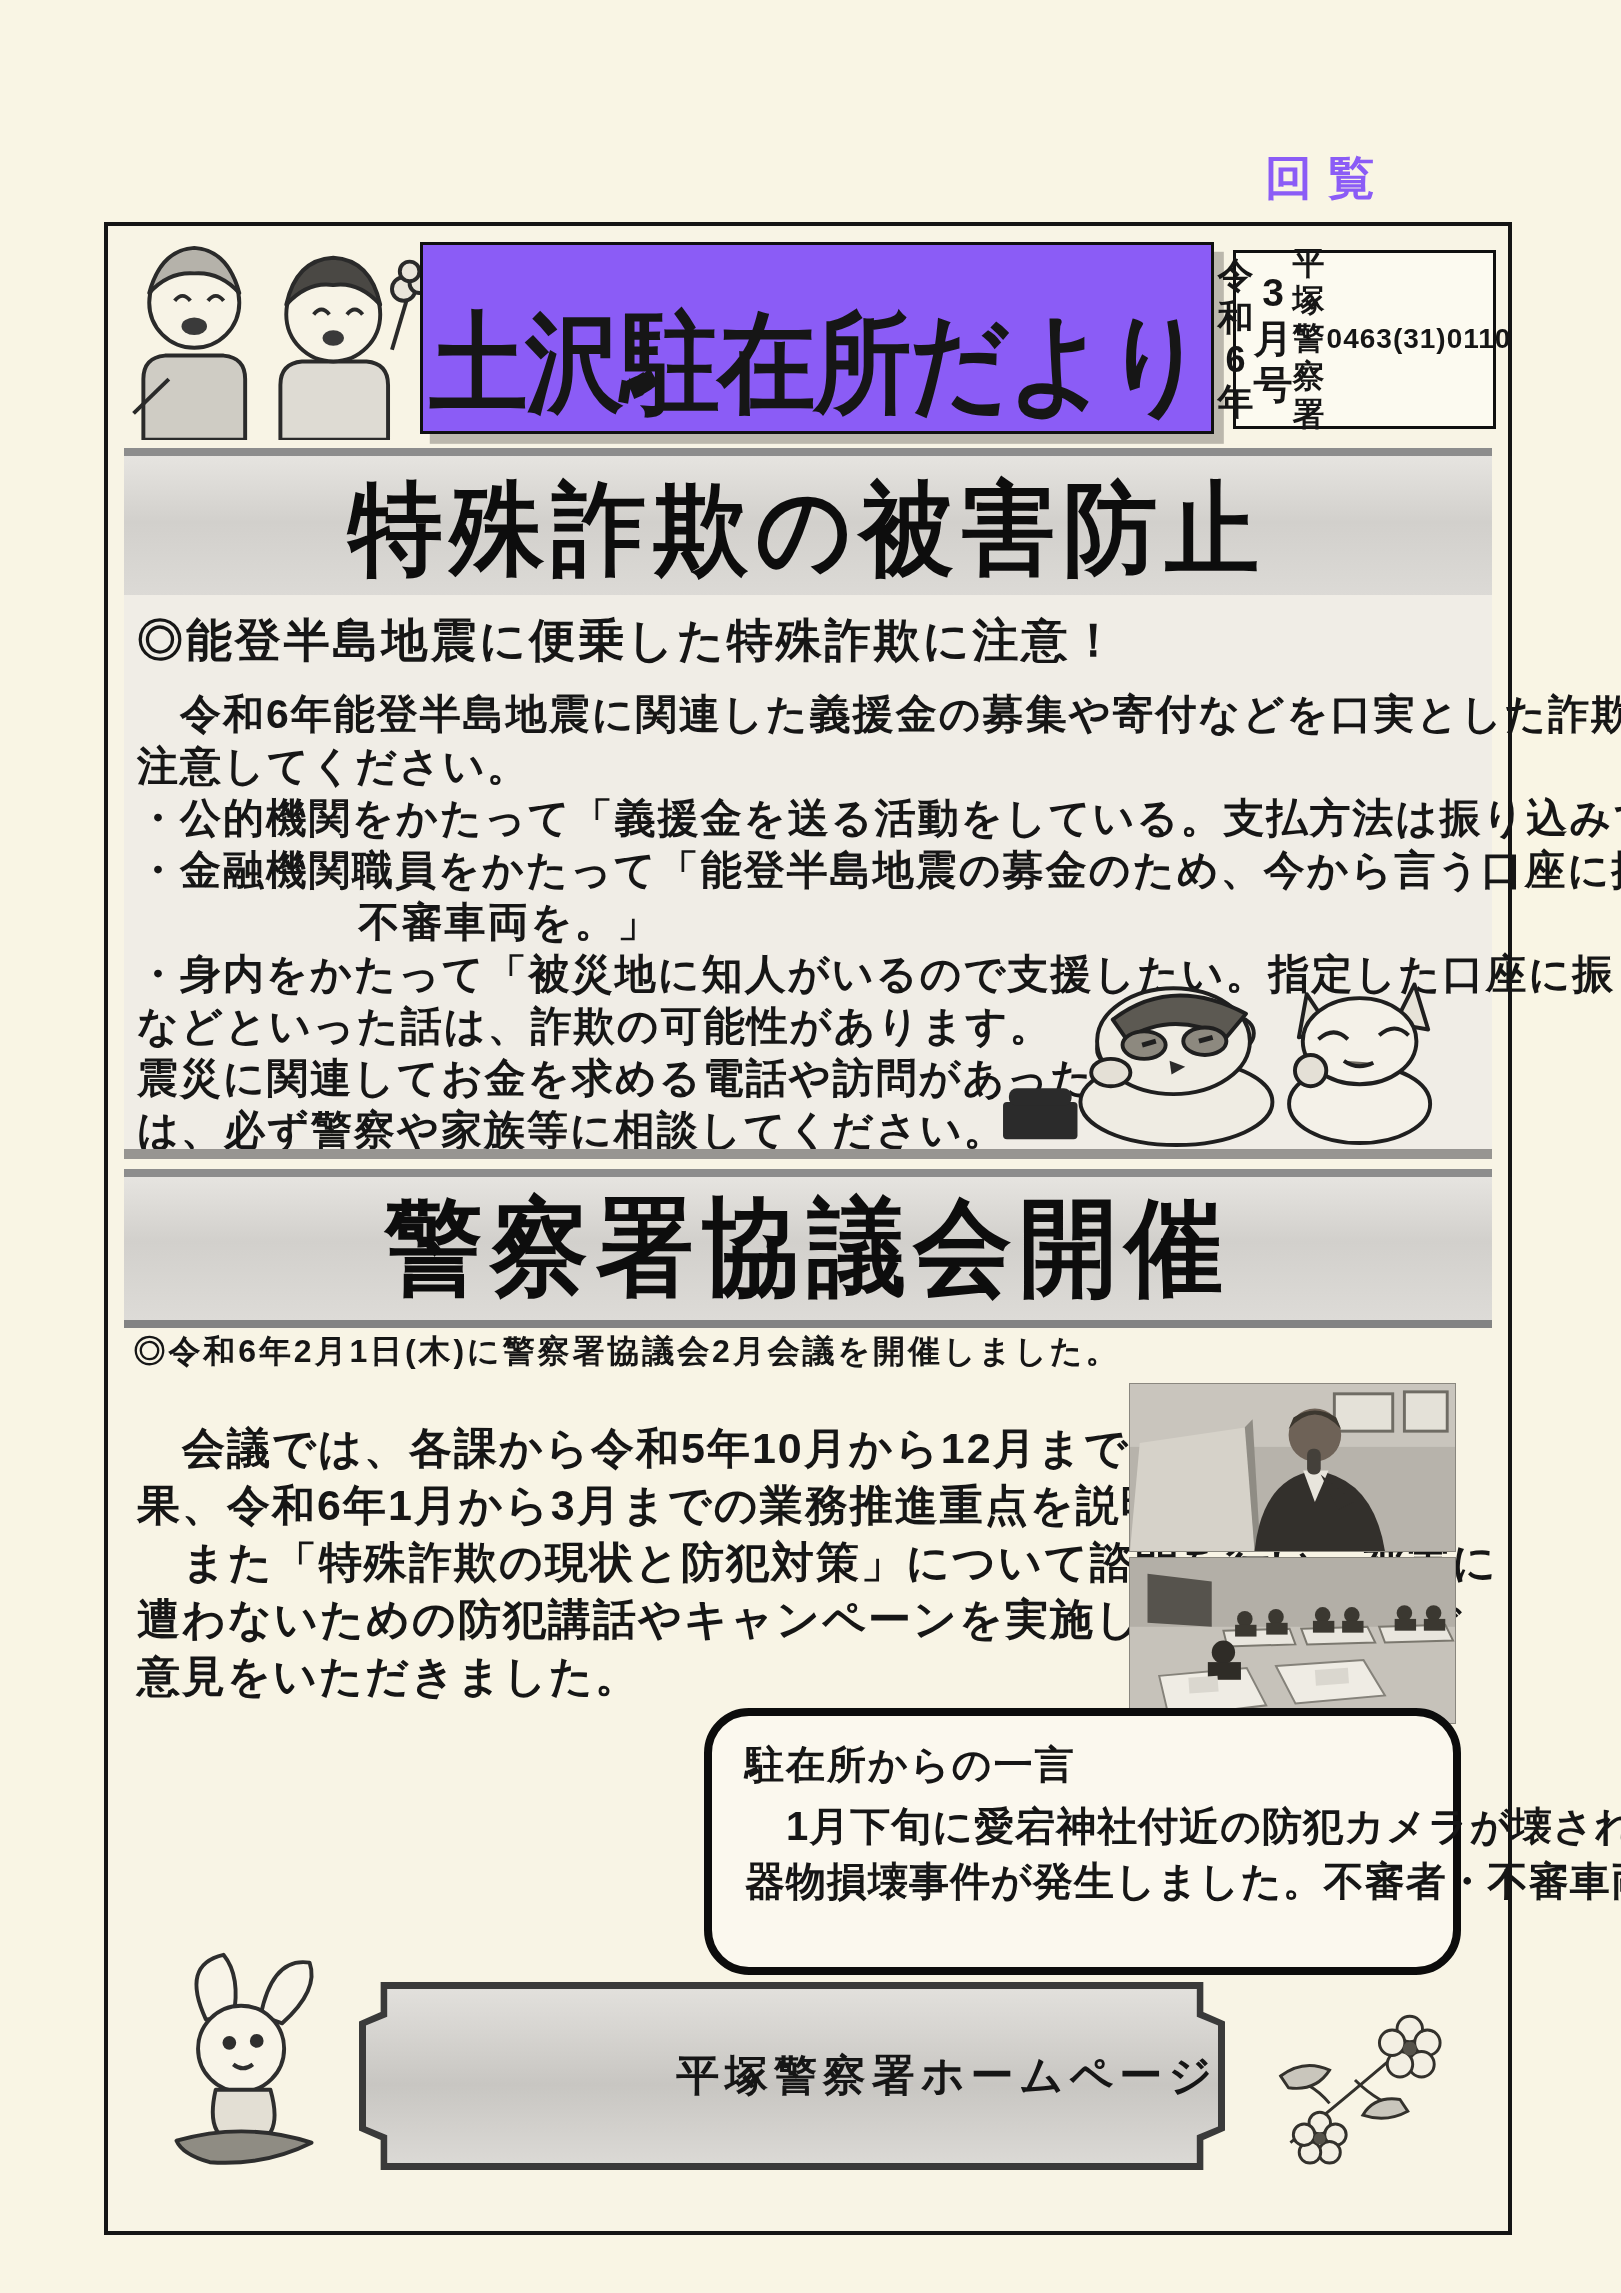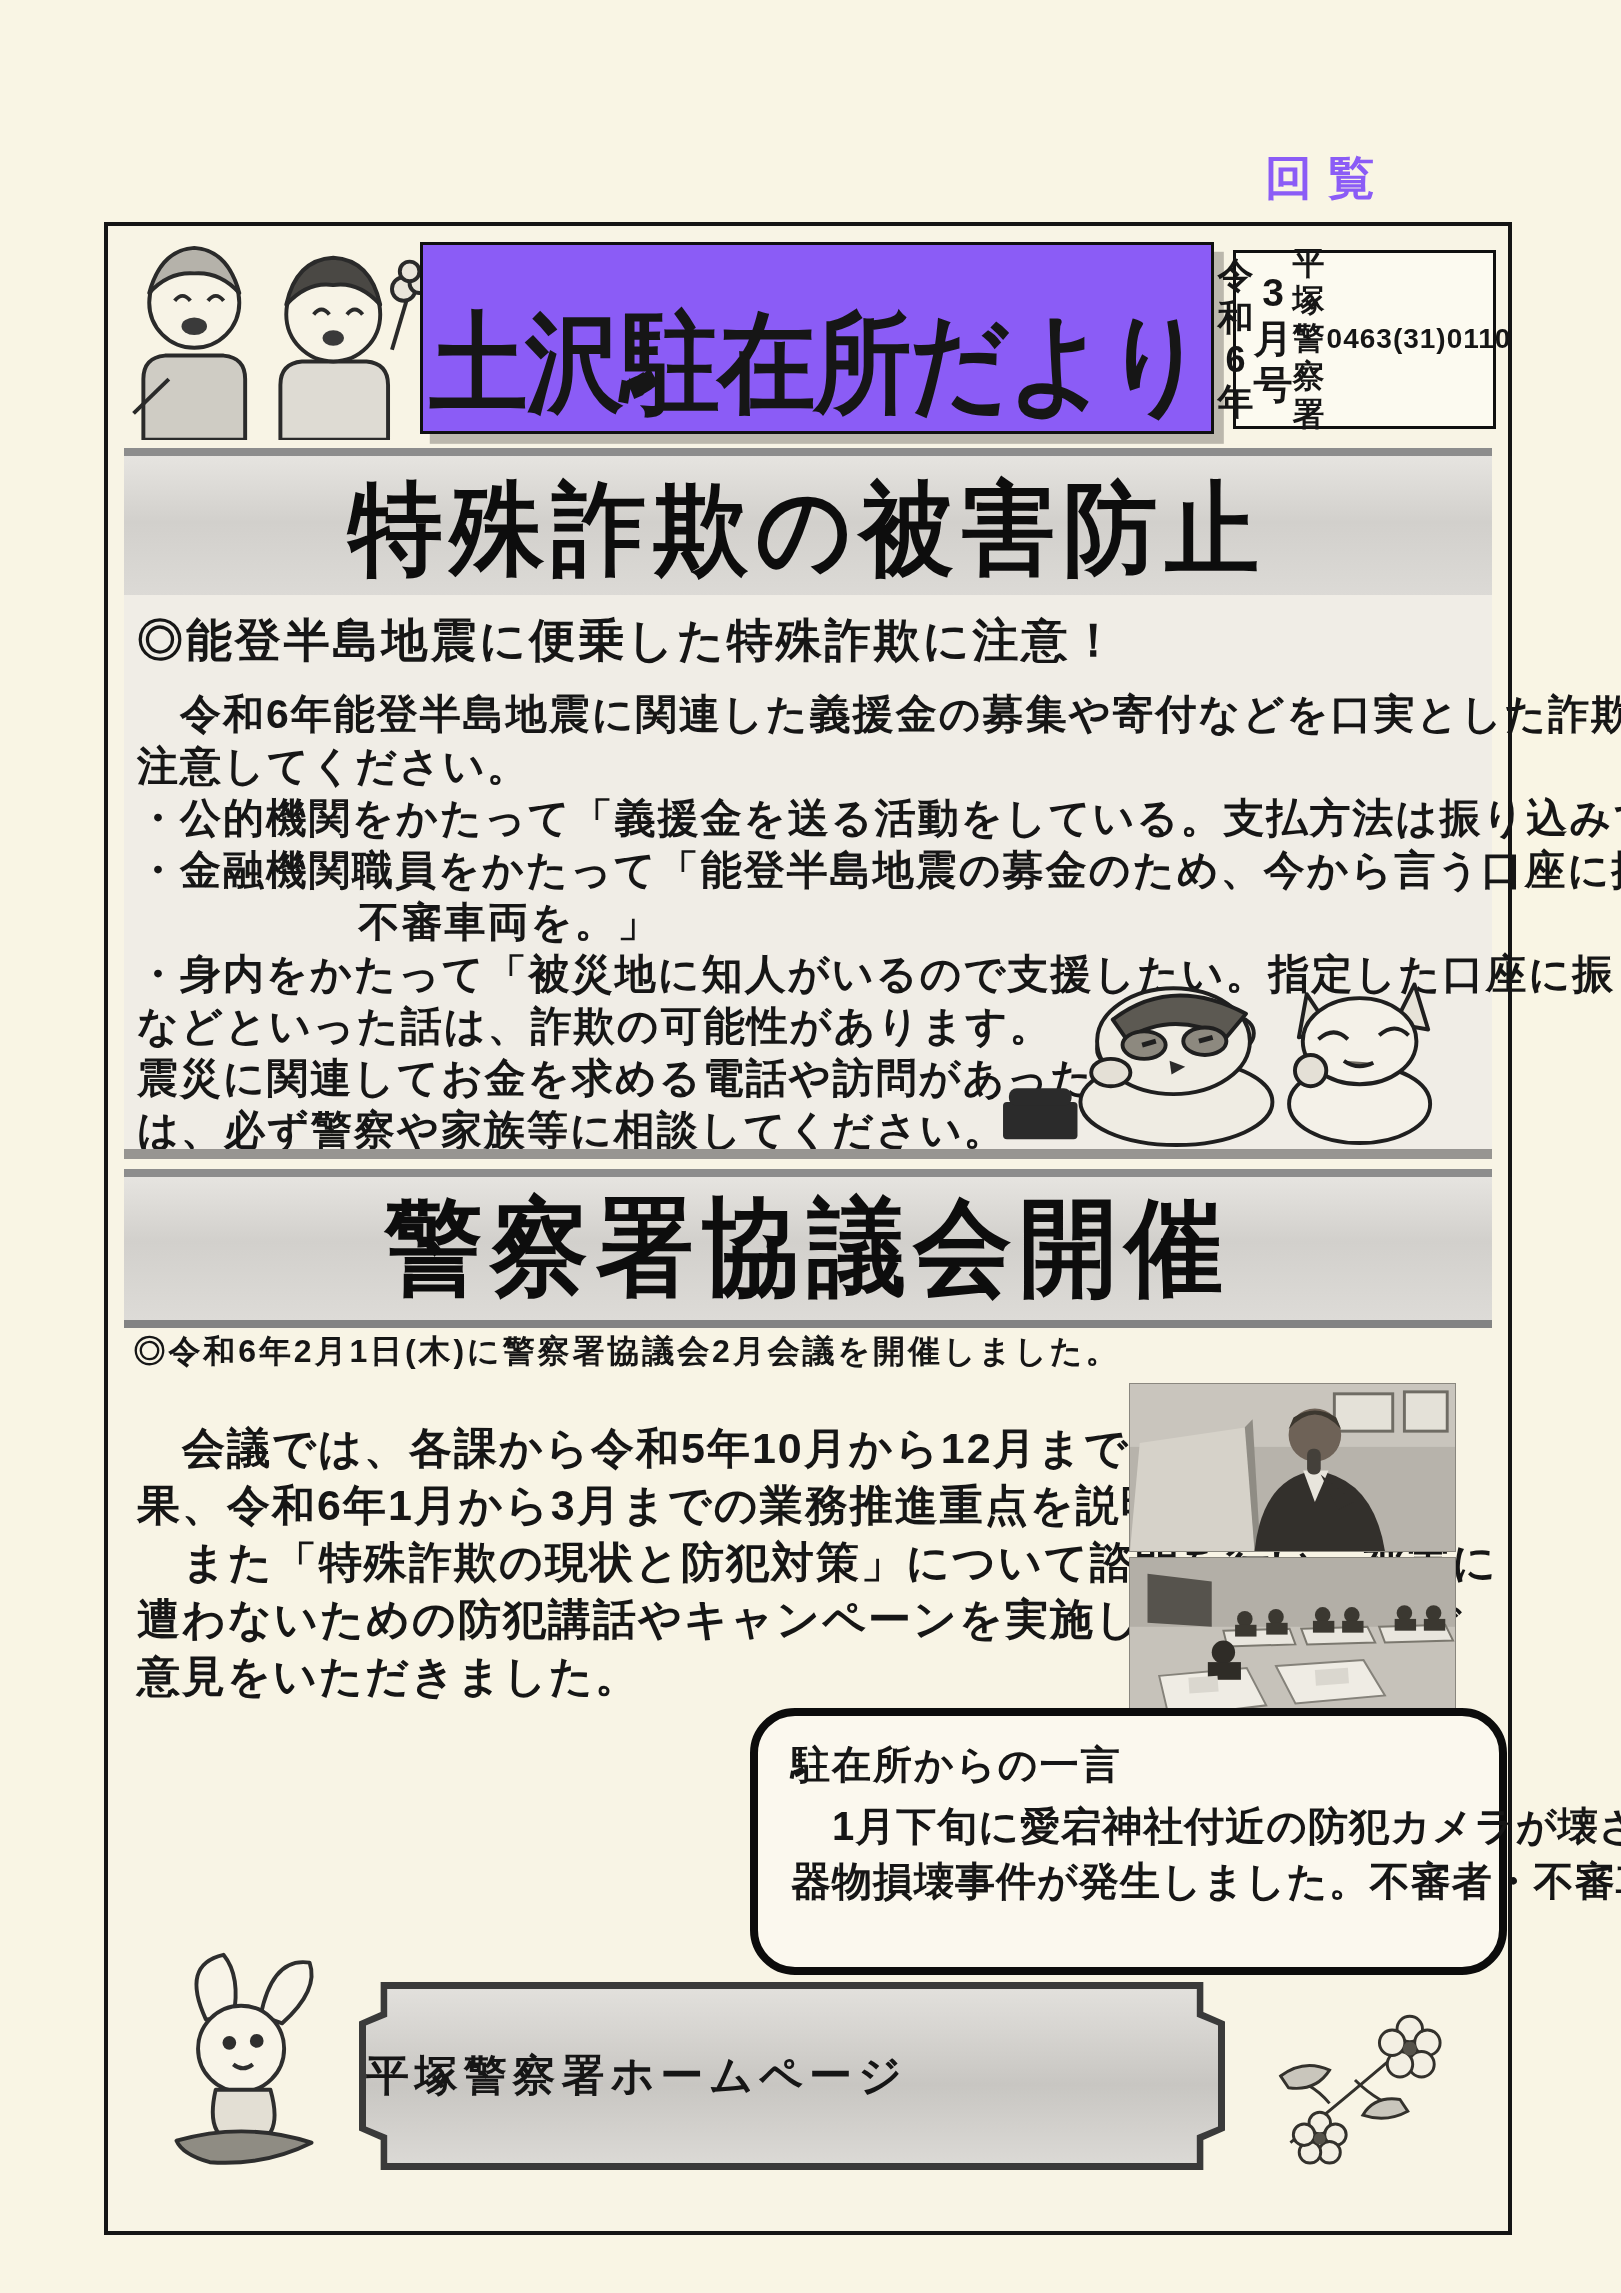--- a/index.html
+++ b/index.html
@@ -85,35 +85,35 @@
     text-align:center;box-sizing:border-box;padding-top:25.5px;
   }
   #incident-box .t{font-size:43px;font-weight:bold;letter-spacing:2px;}
   #incident-box .p{font-size:39px;font-weight:bold;margin-top:9.8px;}
   #incident-box .v{font-size:41px;font-weight:bold;margin-top:33px;}
 
   
   #message-box{
     left:596px;top:1482px;width:757px;height:267px;
     border:8.8px solid #0c0c0c;border-radius:45px;background:#fbf8ee;
-    box-sizing:border-box;padding:21.6px 29px 0 33px;margin-left:46px;
+    box-sizing:border-box;padding:21.6px 29px 0 33px;
   }
   #message-box .t{font-size:39px;font-weight:bold;letter-spacing:2px;margin-bottom:7.8px;}
   #message-box .ln{font-size:40px;font-weight:bold;letter-spacing:1px;height:55px;line-height:55px;white-space:nowrap;}
 
   
   #plaque-outer{
     left:251px;top:1756px;width:866px;height:188px;background:#3a3a3a;
     clip-path:polygon(2.5% 0,97.5% 0,97.5% 16%,100% 21%,100% 79%,97.5% 84%,97.5% 100%,2.5% 100%,2.5% 84%,0 79%,0 21%,2.5% 16%);
   }
   #plaque-inner{
     position:absolute;left:6.9px;top:6.9px;right:6.9px;bottom:6.9px;
     background:linear-gradient(180deg,#e2e0dc 0%,#c8c6c2 55%,#dbd9d5 100%);
     clip-path:polygon(2.5% 0,97.5% 0,97.5% 16%,100% 21%,100% 79%,97.5% 84%,97.5% 100%,2.5% 100%,2.5% 84%,0 79%,0 21%,2.5% 16%);
-    display:flex;flex-direction:column;align-items:flex-start;justify-content:center;
+    display:flex;flex-direction:column;align-items:flex-end;justify-content:center;
   }
   #plaque-inner .t{font-size:43px;font-weight:bold;letter-spacing:5.9px;}
   #plaque-inner .u{font-family:"Liberation Serif",serif;font-size:34px;margin-top:13.7px;color:#1c1c1c;}
 
   #mascot{left:39px;top:1721px;width:196px;height:225px;}
   #flower{left:1153px;top:1760px;width:186px;height:181px;}
 </style>
 </head>
 <body>
 

